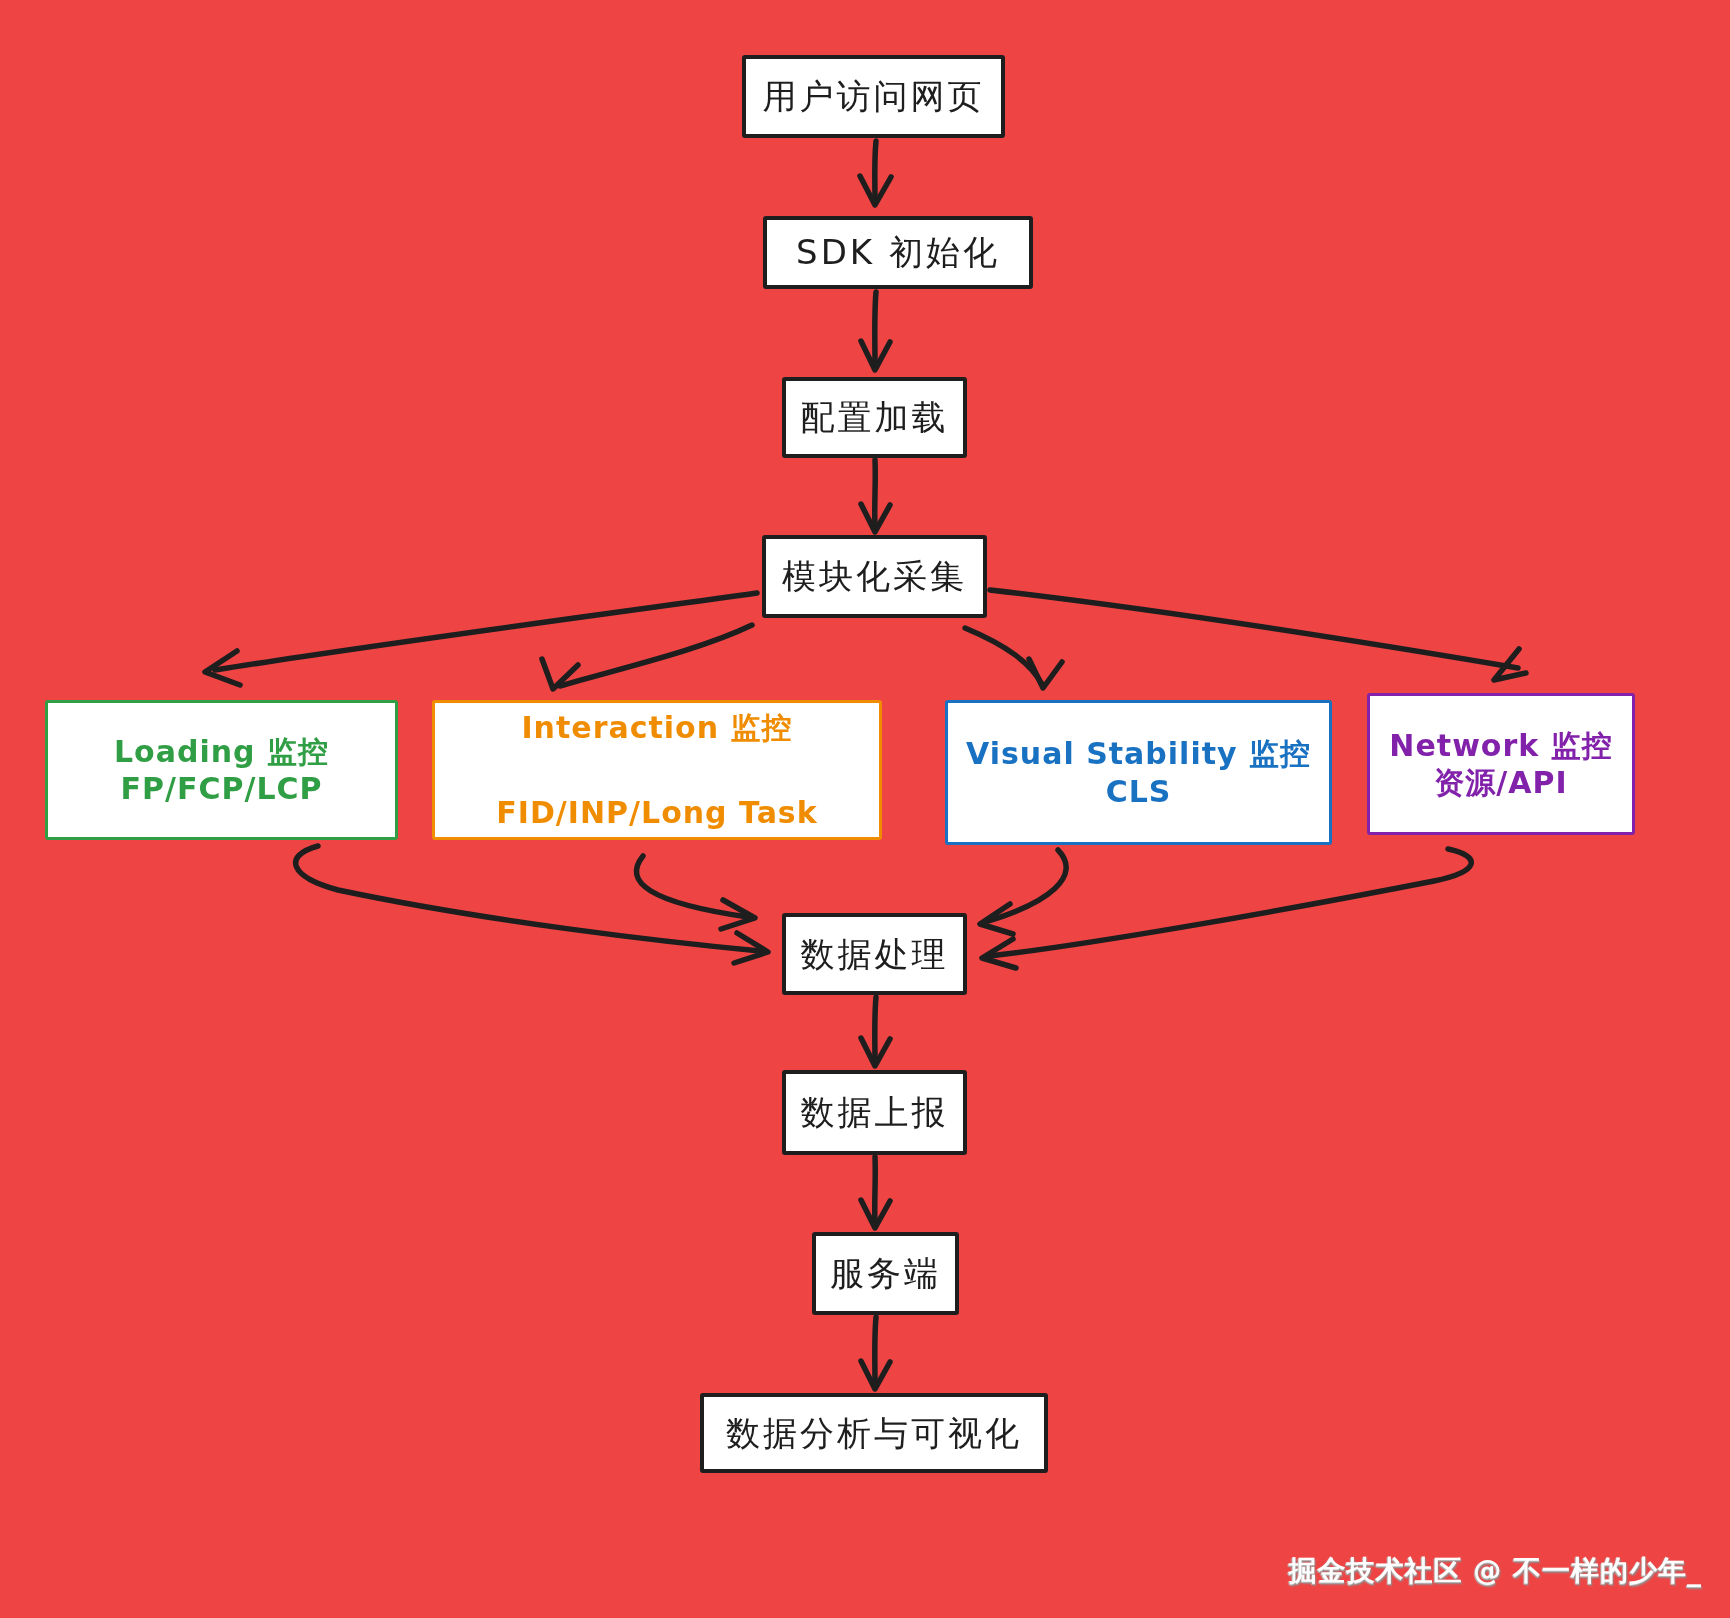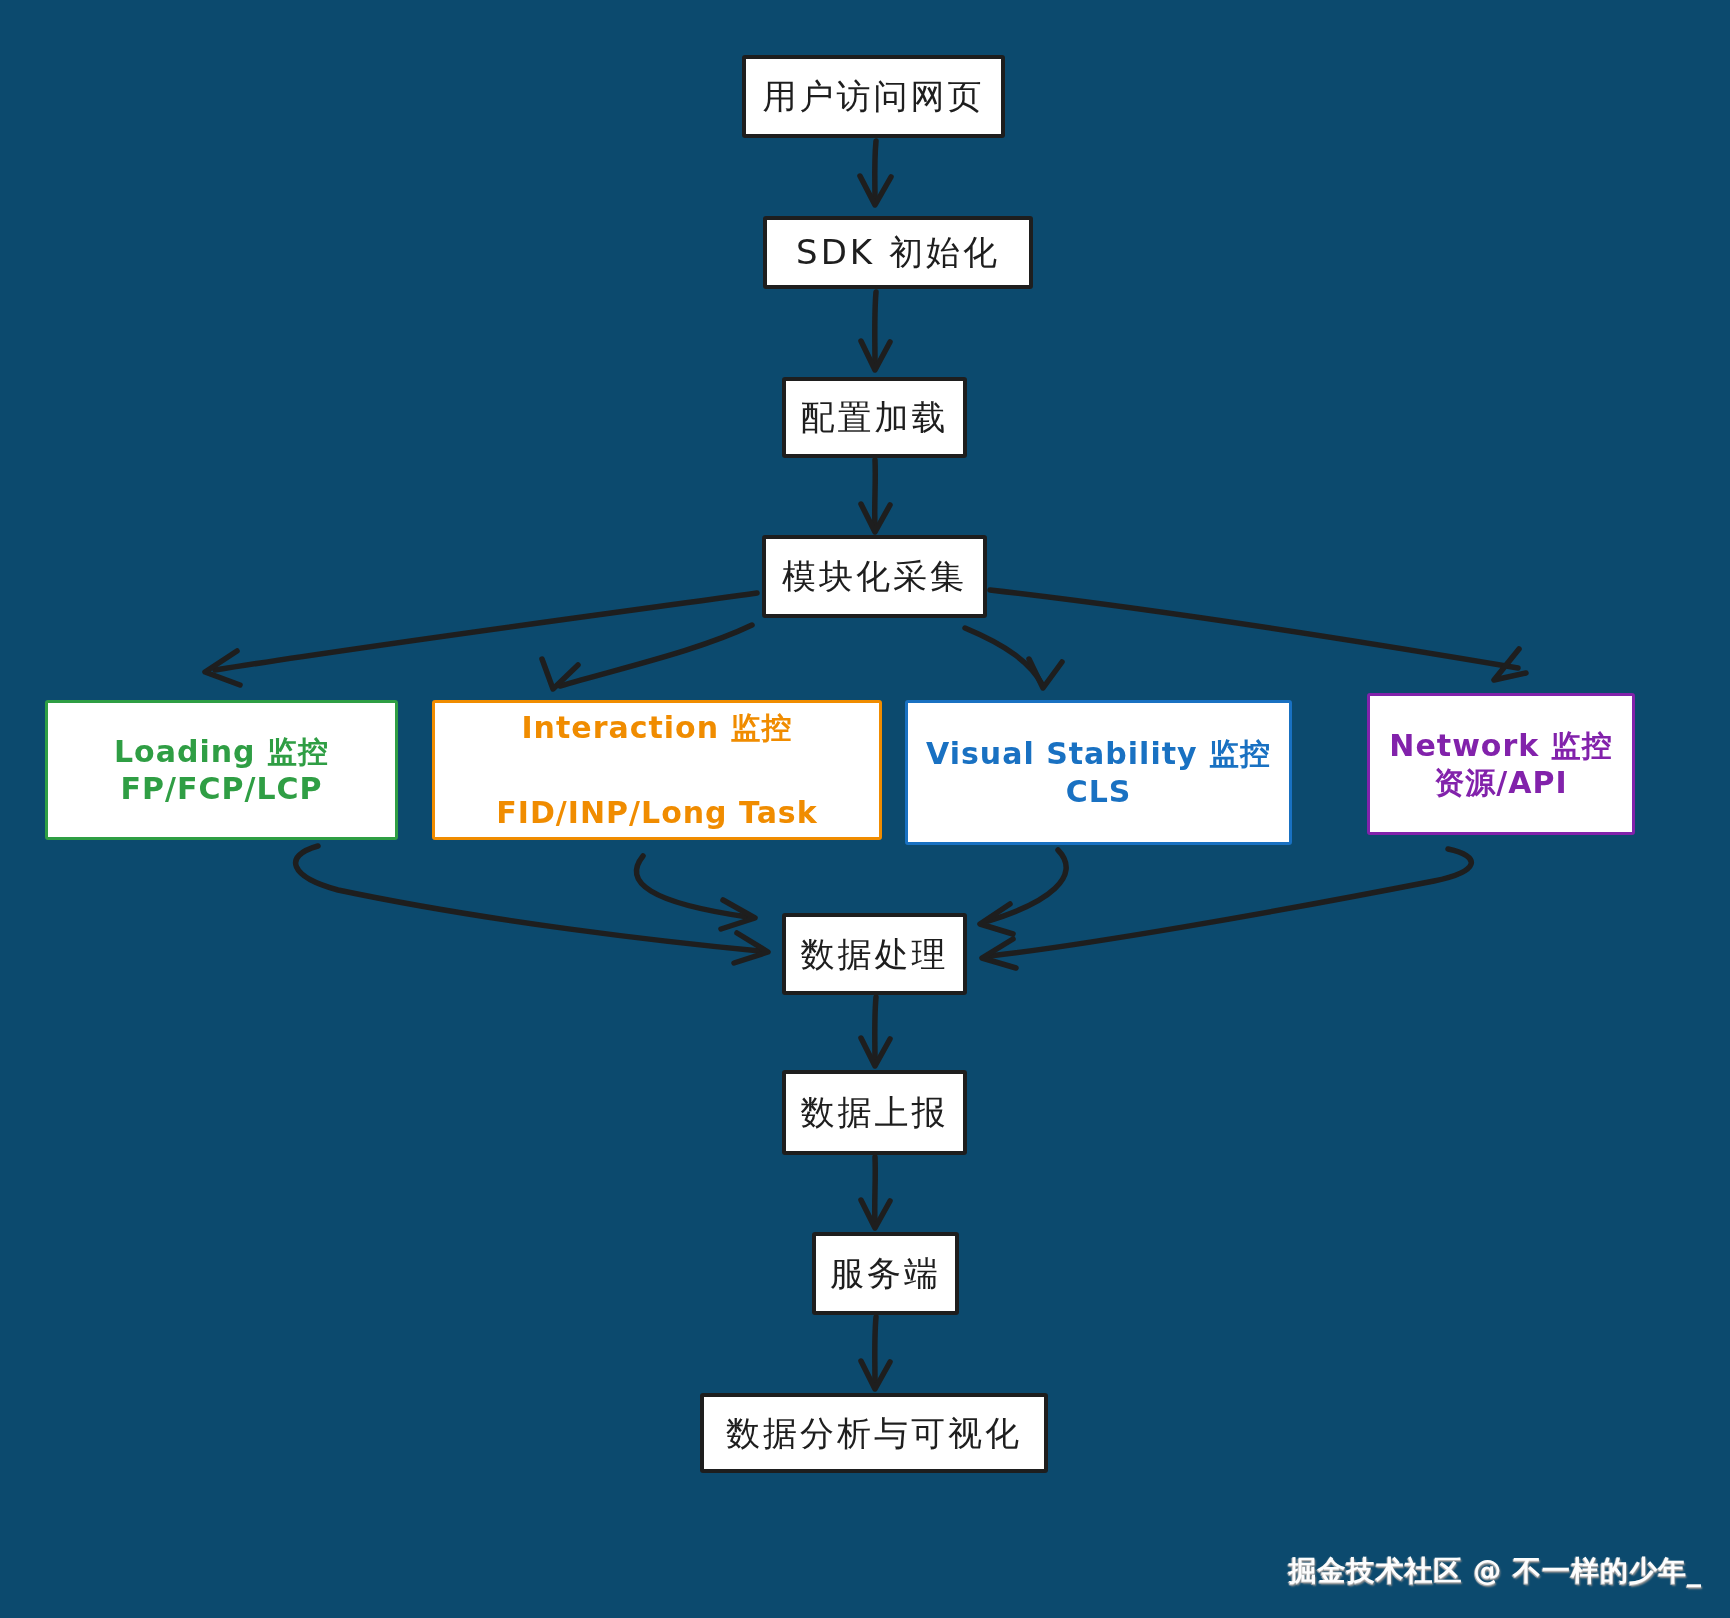--- a/index.html
+++ b/index.html
@@ -1,19 +1,19 @@
 <!DOCTYPE html>
 <html><head>
 <meta charset="utf-8">
 <style>
   html,body{margin:0;padding:0;background:#ffffff;}
   .canvas{
     position:relative;
     width:1730px;height:1618px;
-    background:#0c4a6e;
+    background:#ef4444;
     font-family:"DejaVu Sans","Liberation Sans",sans-serif;
     overflow:hidden;
   }
   svg.arrows{position:absolute;left:0;top:0;width:1730px;height:1618px;}
   svg.arrows path{fill:none;stroke:#1e1e1e;stroke-width:5.5;stroke-linecap:round;stroke-linejoin:round;}
   .node{
     position:absolute;
     display:flex;flex-direction:column;align-items:center;justify-content:center;
     background:#ffffff;
     border:4px solid #1e1e1e;
@@ -21,21 +21,21 @@
     color:#1e1e1e;
     font-size:34px;
     letter-spacing:3px;
     text-align:center;
     box-sizing:border-box;
     line-height:1.25;
   }
   .node.colored{border-width:3.5px;font-weight:bold;font-size:30px;letter-spacing:1px;}
   .node.green{border-color:#2f9e44;color:#2f9e44;}
   .node.orange{border-color:#f08c00;color:#f08c00;gap:48px;}
-  .node.blue{border-color:#1971c2;color:#1971c2;}
+  .node.blue{border-color:#1971c2;color:#1971c2;margin-left:40px;}
   .node.purple{border-color:#8222ab;color:#8222ab;}
   .node .l{display:block;}
   .watermark{
     position:absolute;
     right:28px;top:1552px;
     font-size:28px;font-weight:bold;letter-spacing:1px;
     color:#fdfdfd;
     text-shadow:0 1px 0 #b5b5b5, 1px 2px 2px #8f8f8f, -1px 1px 1px #c2c2c2;
     white-space:nowrap;
   }

